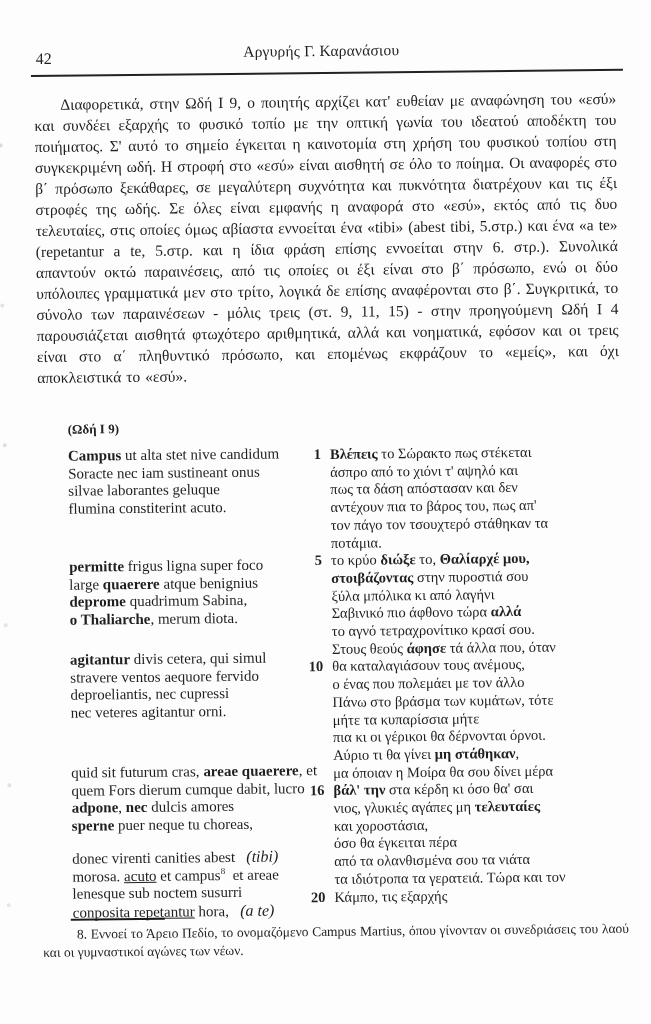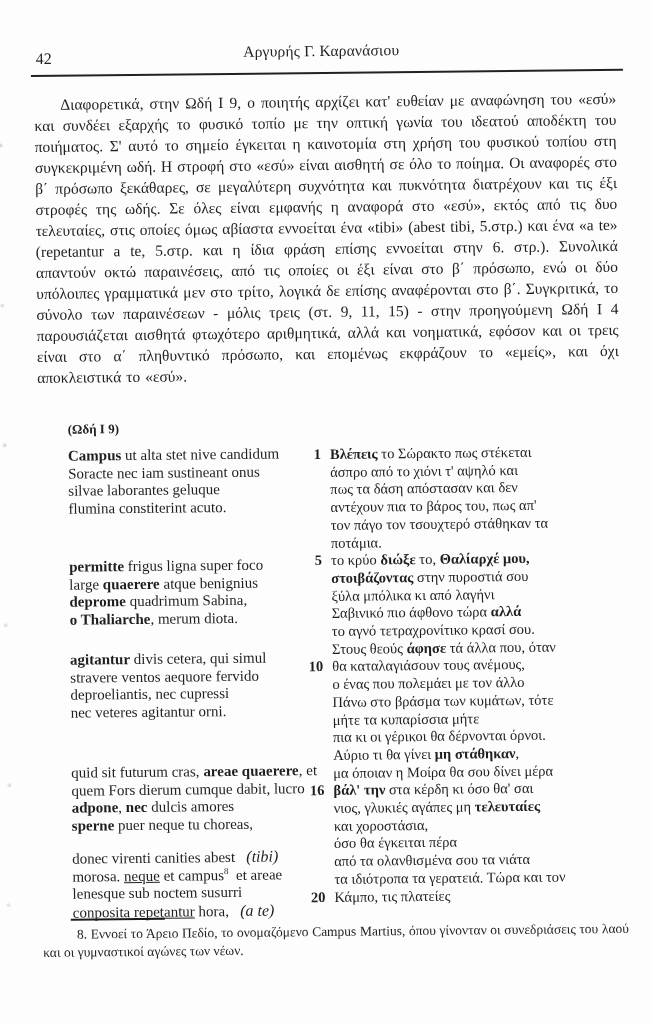--- a/index.html
+++ b/index.html
@@ -129,21 +129,21 @@
           <div class="latin-line">nec veteres agitantur orni.</div>
         </div>
         <div class="stanza stanza-3">
           <div class="latin-line">quid sit futurum cras, <b>areae quaerere</b>, et</div>
           <div class="latin-line">quem Fors dierum cumque dabit, lucro</div>
           <div class="latin-line"><b>adpone</b>, <b>nec</b> dulcis amores</div>
           <div class="latin-line"><b>sperne</b> puer neque tu choreas,</div>
         </div>
         <div class="stanza stanza-4">
           <div class="latin-line">donec virenti canities abest   <i>(tibi)</i></div>
-          <div class="latin-line">morosa. <u>neque</u> et campus<sup>8</sup>  et areae</div>
+          <div class="latin-line">morosa. <u>acuto</u> et campus<sup>8</sup>  et areae</div>
           <div class="latin-line">lenesque sub noctem susurri</div>
           <div class="latin-line">conposita <u>repetantur</u> hora,   <i>(a te)</i></div>
         </div>
       </div>
 
     <div class="translation-column">
         <div class="trans-line">
           <span class="line-num">1</span>
           <span class="line-text"><b>Βλέπεις</b> το Σώρακτο πως στέκεται</span>
         </div>
@@ -238,21 +238,21 @@
         <div class="trans-line">
           <span class="line-num"></span>
           <span class="line-text">από τα ολανθισμένα σου τα νιάτα</span>
         </div>
         <div class="trans-line">
           <span class="line-num"></span>
           <span class="line-text">τα ιδιότροπα τα γερατειά. Τώρα και τον</span>
         </div>
         <div class="trans-line">
           <span class="line-num">20</span>
-          <span class="line-text">Κάμπο, τις πλατείες</span>
+          <span class="line-text">Κάμπο, τις εξαρχής</span>
         </div>
       </div>
 
     <div class="footnote-rule"></div>
     <div class="footnote">8. Εννοεί το Άρειο Πεδίο, το ονομαζόμενο Campus Martius, όπου γίνονταν οι συνεδριάσεις του λαού και οι γυμναστικοί αγώνες των νέων.</div>
 
   </div>
 </div>
 
 </body></html>

